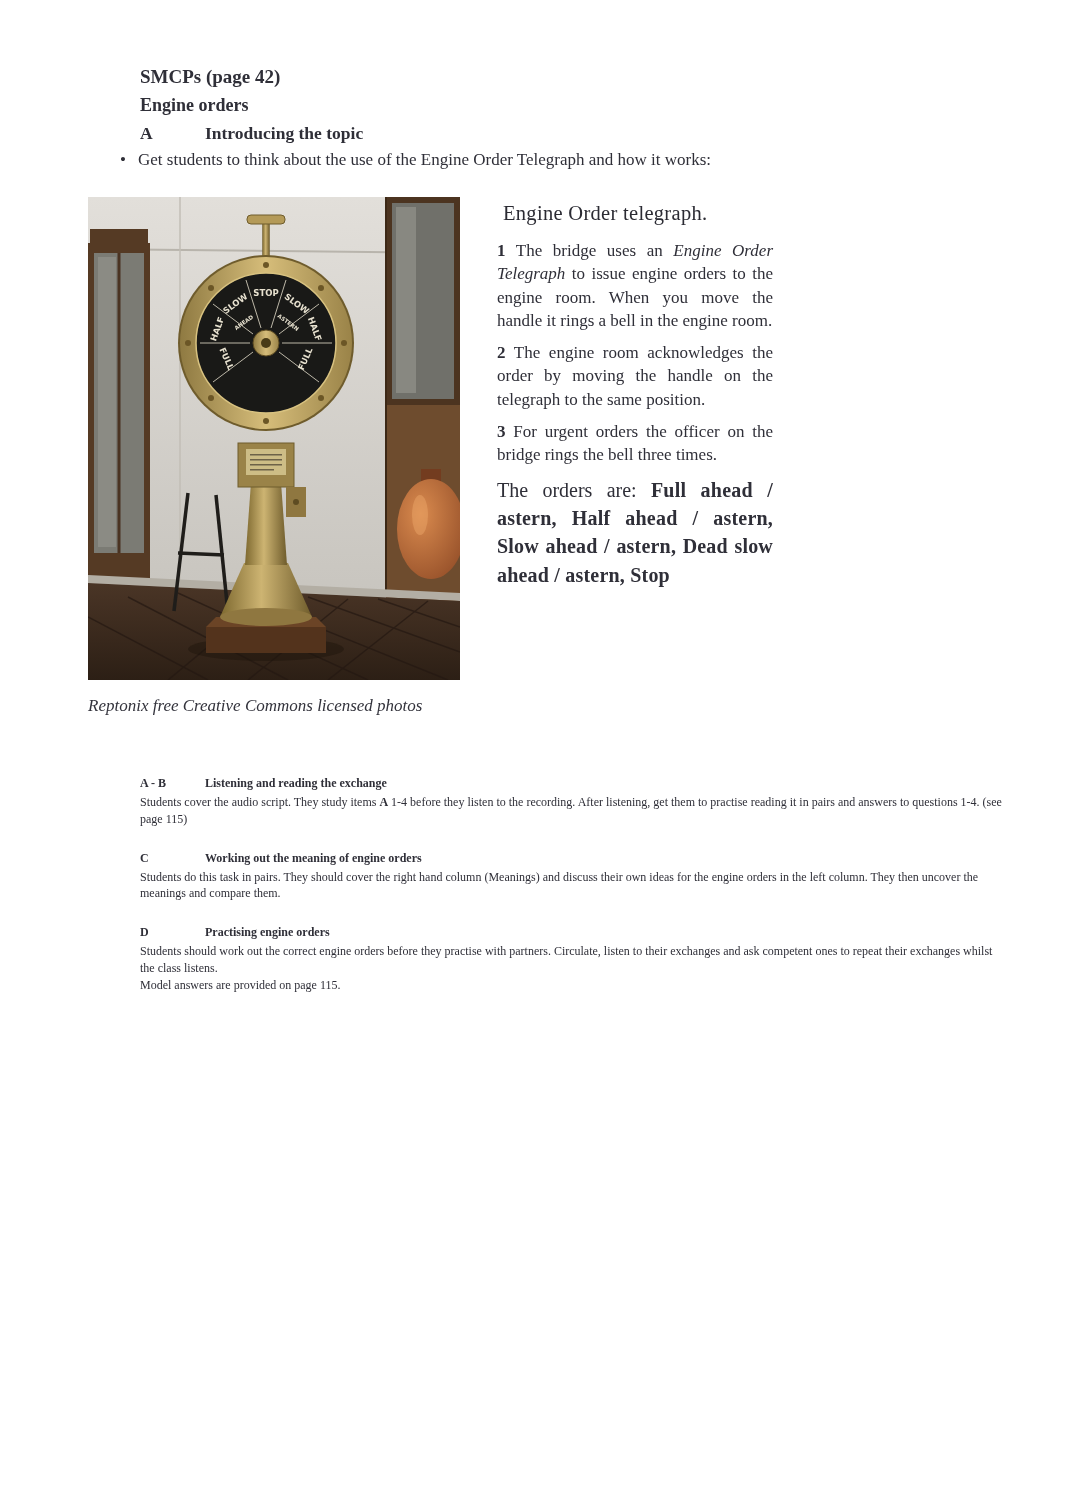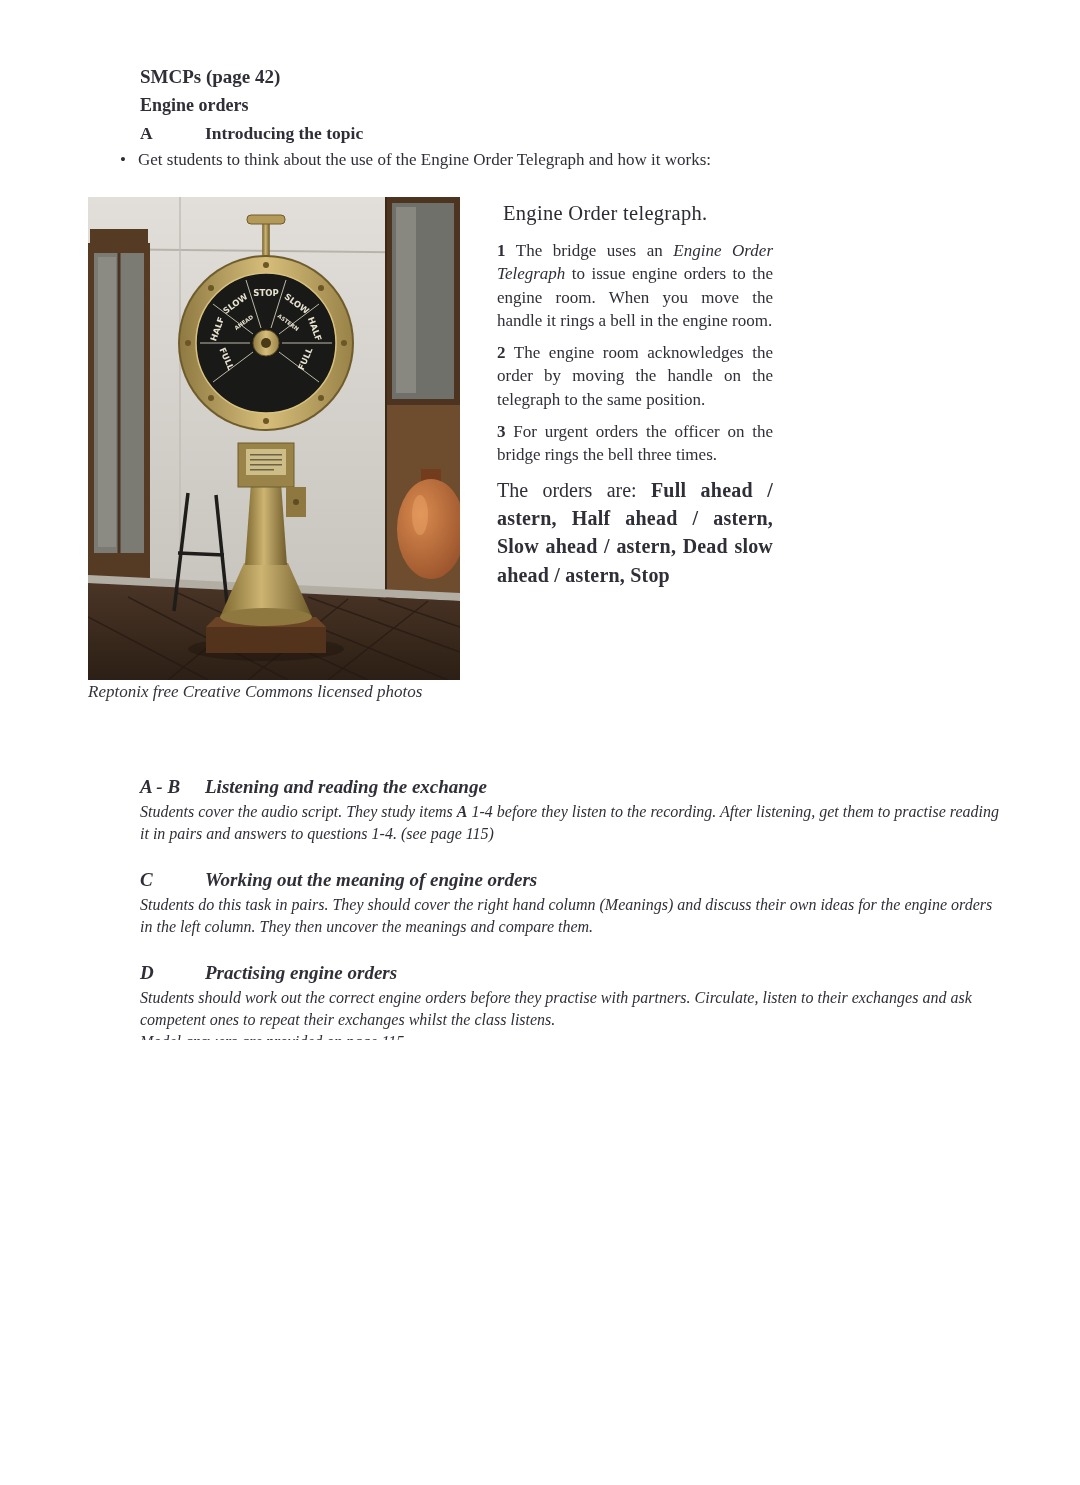--- a/index.html
+++ b/index.html
@@ -26,23 +26,23 @@
   .notes       { width:276px; }
   .notes-h     { font-size:20.5px; margin:0 0 14px 6px; color:#2b2b33; letter-spacing:.3px; }
   .note-p      { text-align:justify; font-size:17px; line-height:1.37; margin:0 0 9px 0; }
   .note-p .num { font-weight:bold; }
   .orders-p    { text-align:justify; font-size:20px; line-height:1.42; margin:4px 0 0 0; }
   .orders-p b  { letter-spacing:.2px; }
 
   
   .sections    { width:864px; }
   .section     { margin-bottom:23px; }
-  .sec-head    { display:flex; font-weight:bold; font-size:19px; margin-bottom:3px;font-style:italic; }
+  .sec-head    { display:flex; font-weight:bold; font-size:12px; margin-bottom:3px; }
   .sec-head .lbl { width:65px; }
-  .sec-body    { font-size:16px; line-height:1.4;font-style:italic; }
+  .sec-body    { font-size:12px; line-height:1.4; }
   .sec-body p  { margin:0; }
 
   
   .watermark-text {
     font-family:"DejaVu Serif", serif; font-weight:bold;
     font-size:116px; line-height:1; color:#a3cbe9;
     -webkit-text-stroke:2px #7db6dc;
     transform:scaleX(0.80); transform-origin:left top; white-space:nowrap;
     letter-spacing:-2px;
   }
@@ -212,21 +212,21 @@
       <b class="num">2</b><span> The engine room acknowledges the order by moving the handle on the telegraph to the same position.</span>
     </p>
     <p class="note-p">
       <b class="num">3</b><span> For urgent orders the officer on the bridge rings the bell three times.</span>
     </p>
     <p class="orders-p">
       <span>The orders are: </span><b>Full ahead / astern, Half ahead / astern, Slow ahead / astern, Dead slow ahead / astern, Stop</b>
     </p>
   </div>
 
-  <div class="abs caption" style="left:88px; top:682px;font-style:italic;">Reptonix free Creative Commons licensed photos</div>
+  <div class="abs caption" style="left:88px; top:696px;font-style:italic;">Reptonix free Creative Commons licensed photos</div>
 
   <div class="abs sections" style="left:140px; top:776px;">
 
     <div class="section">
       <div class="sec-head">
         <span class="lbl">A - B</span>
         <span>Listening and reading the exchange</span>
       </div>
       <div class="sec-body">
         <p><span>Students cover the audio script. They study items </span><b>A</b><span> 1-4 before they listen to the recording. After listening, get them to practise reading it in pairs and answers to questions 1-4. (see page 115)</span></p>

